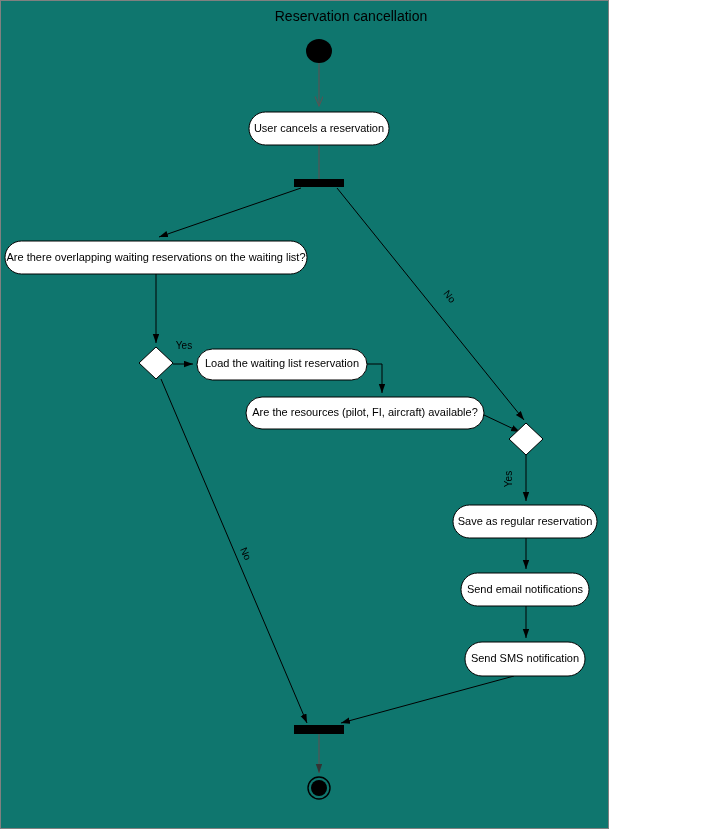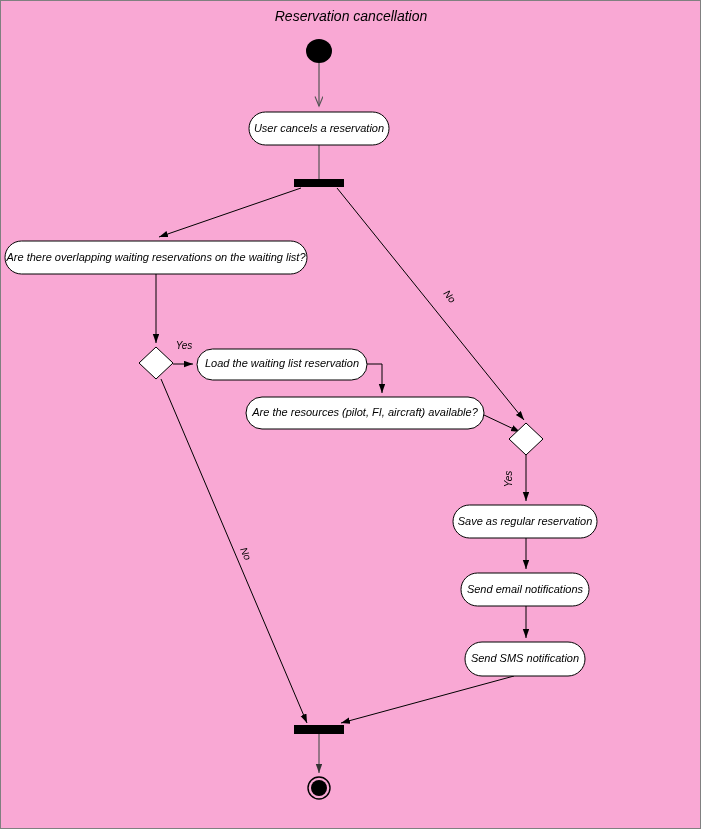--- a/index.html
+++ b/index.html
@@ -2,28 +2,27 @@
 <html><head>
 <meta charset="utf-8">
 <style>
   html, body {
     margin: 0;
     padding: 0;
     background: #ffffff;
   }
   #canvas {
     position: relative;
-    width: 701px;
+    width: 609px;
     height: 829px;
-    background: #f9a8d4;
+    background: #0f766e;
     border: 1px solid #808080;
     box-sizing: border-box;
     overflow: hidden;
     font-family: "Liberation Sans", sans-serif;
-    font-style: italic;
   }
   svg.diagram {
     position: absolute;
     left: 0;
     top: 0;
     width: 701px;
     height: 829px;
   }
   .node-shape {
     fill: #ffffff;

